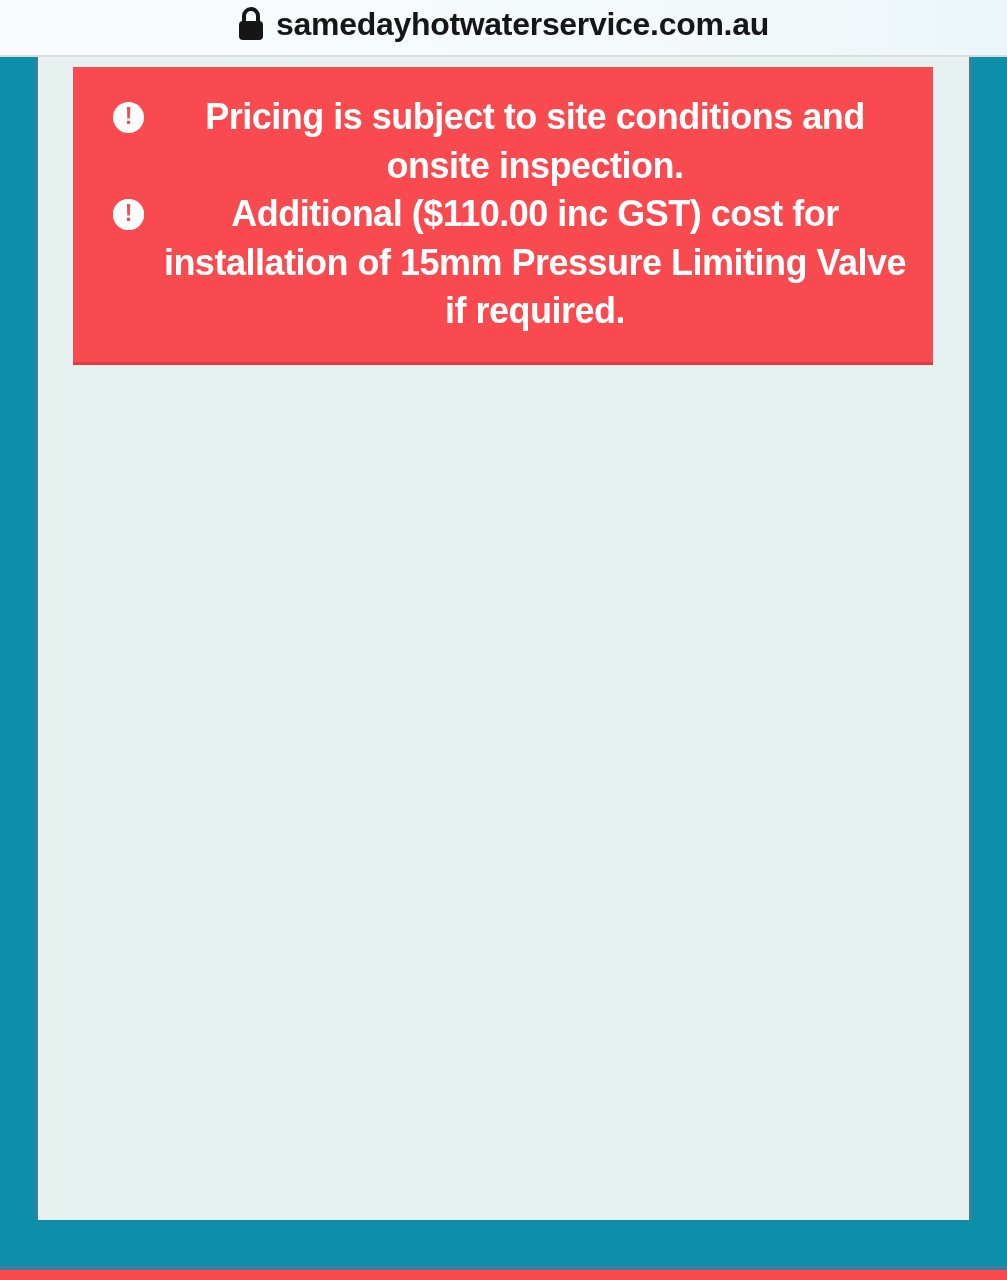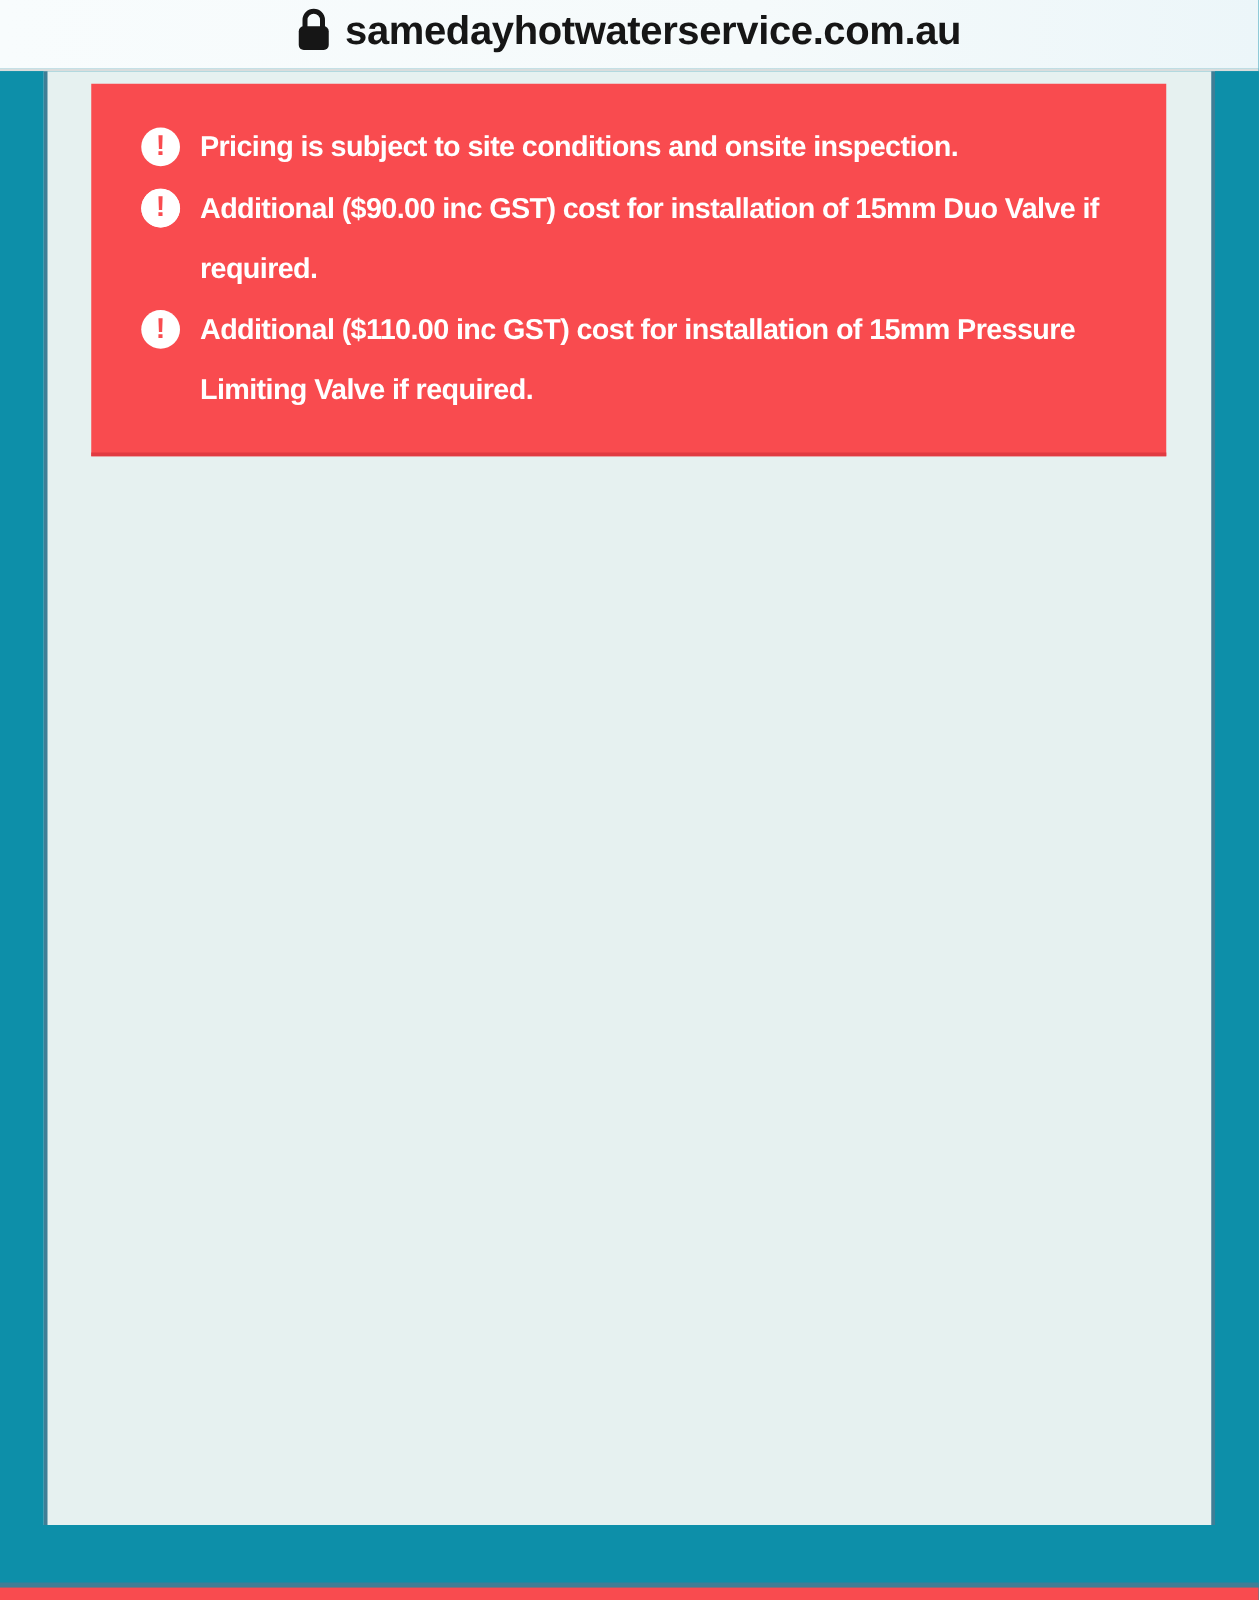--- a/index.html
+++ b/index.html
@@ -60,25 +60,26 @@
     margin: 0 36px 0 35px;
     background: var(--red);
     border-bottom: 3px solid var(--red_dark_edge);
     padding: 26px 23px 26px 0;
     color: var(--text_white);
   }
   .notice-list { list-style: none; }
   .notice-list li {
     position: relative;
     padding-left: 87px;
-    font-size: 23px;
+    font-size: 36px;
     font-weight: 700;
     letter-spacing: -0.5px;
     line-height: 48.5px;
     max-width: 860px;
+    text-align: center;
   }
   .excl-icon {
     position: absolute;
     left: 40px; top: 9px;
     width: 31px; height: 31px;
     background: #ffffff;
     border-radius: 50%;
     display: flex; align-items: center; justify-content: center;
   }
   .excl-icon::after {
@@ -125,24 +126,20 @@
       <ul class="notice-list">
         <li>
           <span class="excl-icon"></span>
           <span>Pricing is subject to site conditions and onsite inspection.</span>
         </li>
         <li>
           <span class="excl-icon"></span>
         </li>
         <li>
           <span class="excl-icon"></span>
-          <span>Additional ($90.00 inc GST) cost for installation of 15mm Duo Valve if required.</span>
-        </li>
-        <li>
-          <span class="excl-icon"></span>
           <span>Additional ($110.00 inc GST) cost for installation of 15mm Pressure Limiting Valve if required.</span>
         </li>
       </ul>
     </div>
 
   </div>
 </div>
 
 <div class="footer-teal"></div>
 <div class="footer-divider"></div>

